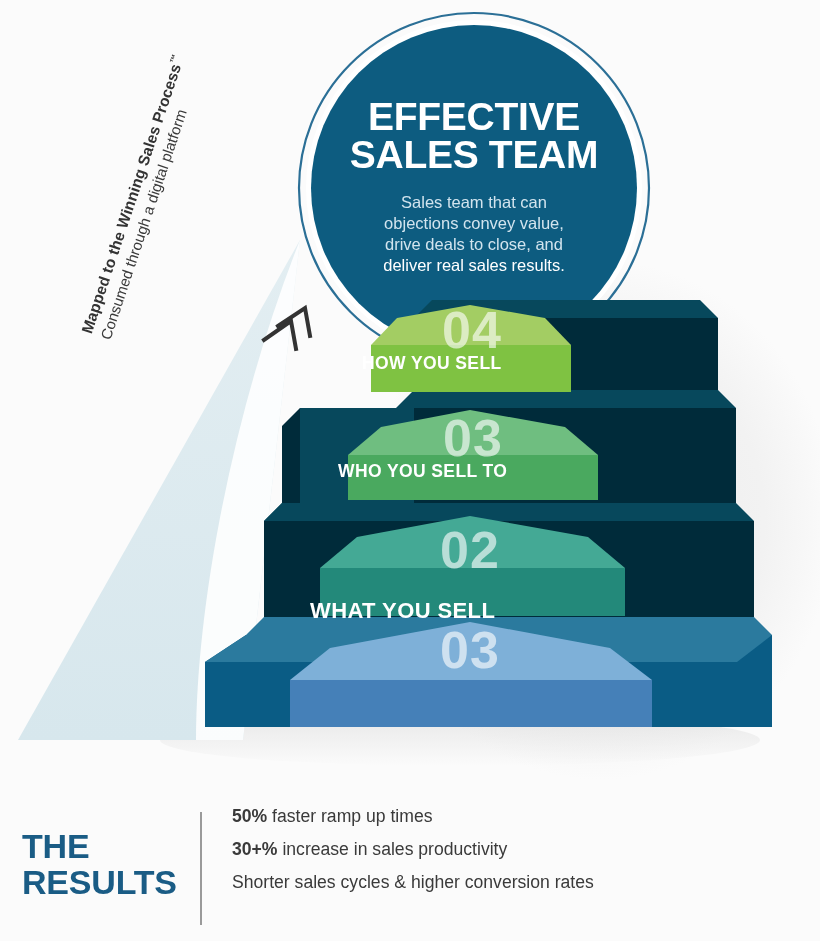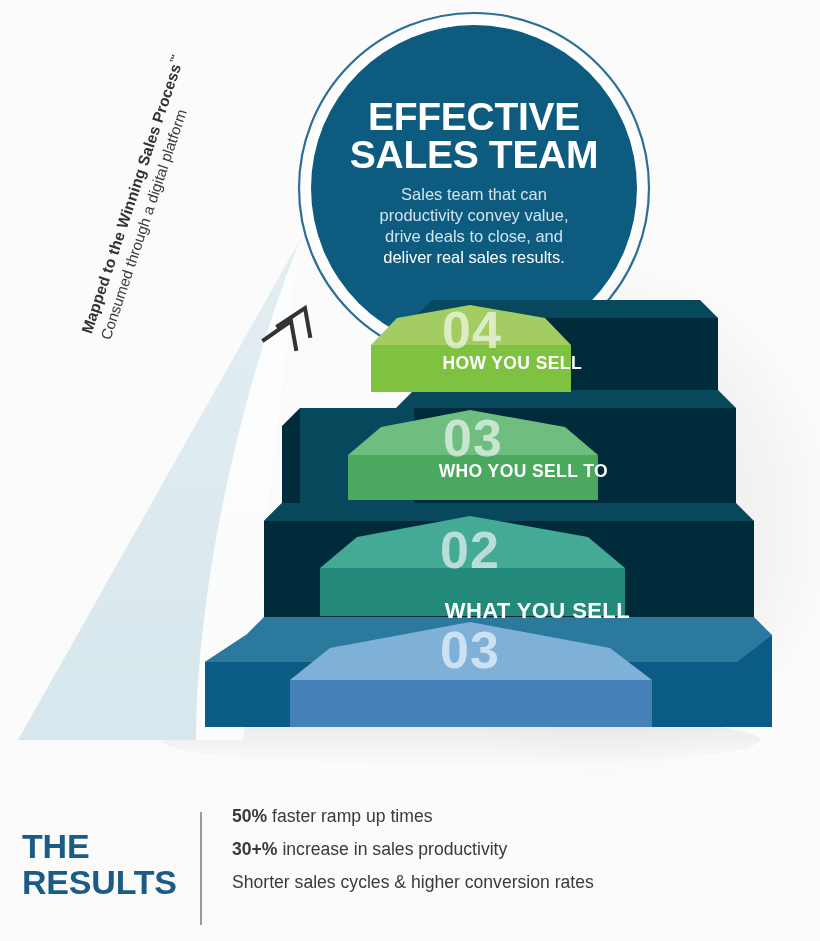--- a/index.html
+++ b/index.html
@@ -40,21 +40,21 @@
   }
   .circle-title {
     color: #ffffff;
     font-size: 39px;
     font-weight: bold;
     line-height: 0.98;
     letter-spacing: -0.3px;
     margin: 0;
   }
   .circle-sub {
-    margin-top: 10px;
+    margin-top: 18px;
     color: #d2e4ee;
     font-size: 16.5px;
     line-height: 1.26;
   }
   .circle-sub b {
     color: #ffffff;
     font-weight: normal;
   }
 
   
@@ -62,21 +62,21 @@
     position: absolute;
     text-align: center;
     color: rgba(255,255,255,0.62);
     font-size: 52px;
     font-weight: bold;
     letter-spacing: 1px;
     pointer-events: none;
   }
   .step-label {
     position: absolute;
-    text-align: right;
+    text-align: left;
     color: #ffffff;
     font-weight: bold;
     letter-spacing: 0.4px;
     pointer-events: none;
   }
 
   #num-4 { left: 372px; top: 300px; width: 200px; }
   #lab-4 { left: 362px; top: 353px; width: 220px; font-size: 17.5px; }
   #num-3 { left: 348px; top: 408px; width: 250px; }
   #lab-3 { left: 338px; top: 461px; width: 270px; font-size: 17.5px; }
@@ -229,21 +229,21 @@
     </g>
   </svg>
 
   <div class="circle-text">
     <div class="circle-title">
       <div>EFFECTIVE</div>
       <div>SALES TEAM</div>
     </div>
     <div class="circle-sub">
       <div>Sales team that can</div>
-      <div>productivity convey value,</div>
+      <div>objections convey value,</div>
       <div>drive deals to close, and</div>
       <div><b>deliver real sales results.</b></div>
     </div>
   </div>
 
   <div class="step-num" id="num-4">04</div>
   <div class="step-label" id="lab-4">HOW YOU SELL</div>
 
   <div class="step-num" id="num-3">03</div>
   <div class="step-label" id="lab-3">WHO YOU SELL TO</div>

